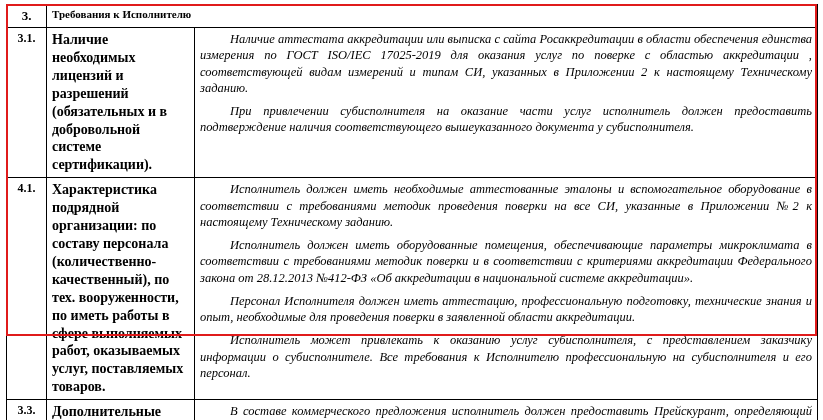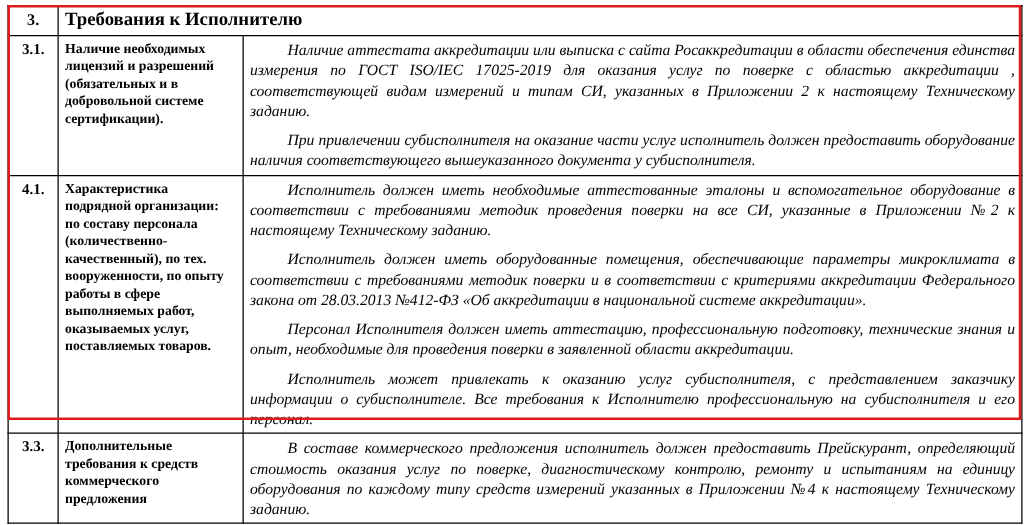--- a/index.html
+++ b/index.html
@@ -38,32 +38,32 @@
   
   .hdr-num {
     text-align: center;
     font-weight: bold;
     font-size: 13px;
     padding-top: 2px;
     padding-bottom: 2px;
   }
   .hdr-title {
     font-weight: bold;
-    font-size: 15px;
+    font-size: 11px;
     padding-top: 2px;
     padding-bottom: 2px;
   }
   .cell-num {
     text-align: center;
     font-weight: bold;
     font-size: 12px;
   }
   .cell-name {
     font-weight: bold;
-    font-size: 11px;
+    font-size: 14px;
     line-height: 1.28;
   }
   .cell-body {
     font-size: 12.5px;
     line-height: 1.3;
     text-align: justify;
   }
   .cell-body p {
     margin: 0 0 7px 0;
     text-indent: 30px;
@@ -104,30 +104,30 @@
       <tr>
         <td class="hdr-num">3.</td>
         <td class="hdr-title" colspan="2">Требования к Исполнителю</td>
       </tr>
 
       <tr>
         <td class="cell-num vmid">3.1.</td>
         <td class="cell-name">Наличие необходимых лицензий и разрешений (обязательных и в добровольной системе сертификации).</td>
         <td class="cell-body italic">
           <p>Наличие аттестата аккредитации или выписка с сайта Росаккредитации  в области обеспечения единства измерения по  ГОСТ ISO/IEC 17025-2019  для оказания услуг по поверке с областью аккредитации , соответствующей видам измерений и типам СИ, указанных в Приложении 2 к настоящему Техническому заданию.</p>
-          <p>При привлечении субисполнителя на оказание части услуг исполнитель должен предоставить оборудование наличия соответствующего вышеуказанного документа у субисполнителя.</p>
+          <p>При привлечении субисполнителя на оказание части услуг исполнитель должен предоставить подтверждение наличия соответствующего вышеуказанного документа у субисполнителя.</p>
         </td>
       </tr>
 
       <tr>
         <td class="cell-num vmid">4.1.</td>
-        <td class="cell-name">Характеристика подрядной организации: по составу персонала (количественно-качественный), по тех. вооруженности, по опыту работы в сфере выполняемых работ, оказываемых услуг, поставляемых товаров.</td>
+        <td class="cell-name">Характеристика подрядной организации: по составу персонала (количественно-качественный), по тех. вооруженности, по иметь работы в сфере выполняемых работ, оказываемых услуг, поставляемых товаров.</td>
         <td class="cell-body italic">
           <p>Исполнитель должен иметь необходимые аттестованные эталоны и вспомогательное оборудование в соответствии с требованиями методик проведения поверки на все СИ, указанные в Приложении №2 к настоящему Техническому заданию.</p>
-          <p>Исполнитель должен иметь оборудованные помещения, обеспечивающие параметры микроклимата в соответствии с требованиями методик поверки и в соответствии с критериями аккредитации Федерального закона от 28.03.2013 №412-ФЗ «Об аккредитации в национальной системе аккредитации».</p>
+          <p>Исполнитель должен иметь оборудованные помещения, обеспечивающие параметры микроклимата в соответствии с требованиями методик поверки и в соответствии с критериями аккредитации Федерального закона от 28.12.2013 №412-ФЗ «Об аккредитации в национальной системе аккредитации».</p>
           <p>Персонал Исполнителя должен иметь аттестацию, профессиональную подготовку, технические знания и опыт, необходимые для проведения поверки в заявленной области аккредитации.</p>
           <p>Исполнитель может привлекать к оказанию услуг субисполнителя, с представлением заказчику информации о субисполнителе. Все требования к Исполнителю профессиональную на субисполнителя и его персонал.</p>
         </td>
       </tr>
 
       <tr>
         <td class="cell-num vmid">3.3.</td>
         <td class="cell-name">Дополнительные требования к средств коммерческого предложения</td>
         <td class="cell-body italic">
           <p>В составе коммерческого предложения исполнитель должен предоставить Прейскурант, определяющий стоимость оказания услуг по поверке, диагностическому контролю, ремонту и испытаниям на единицу оборудования по каждому типу средств измерений указанных в Приложении №4 к настоящему Техническому заданию.</p>

